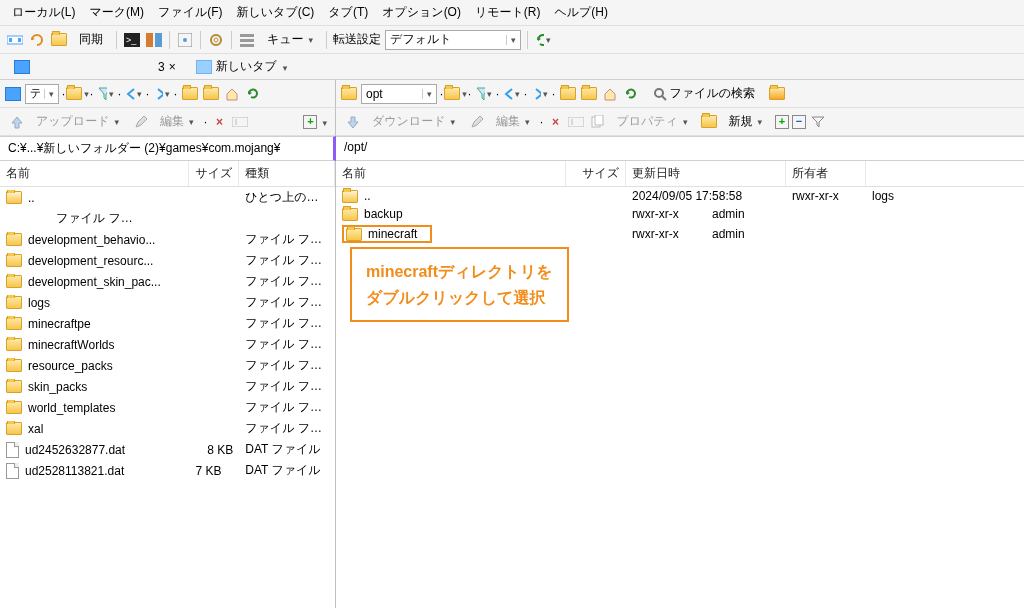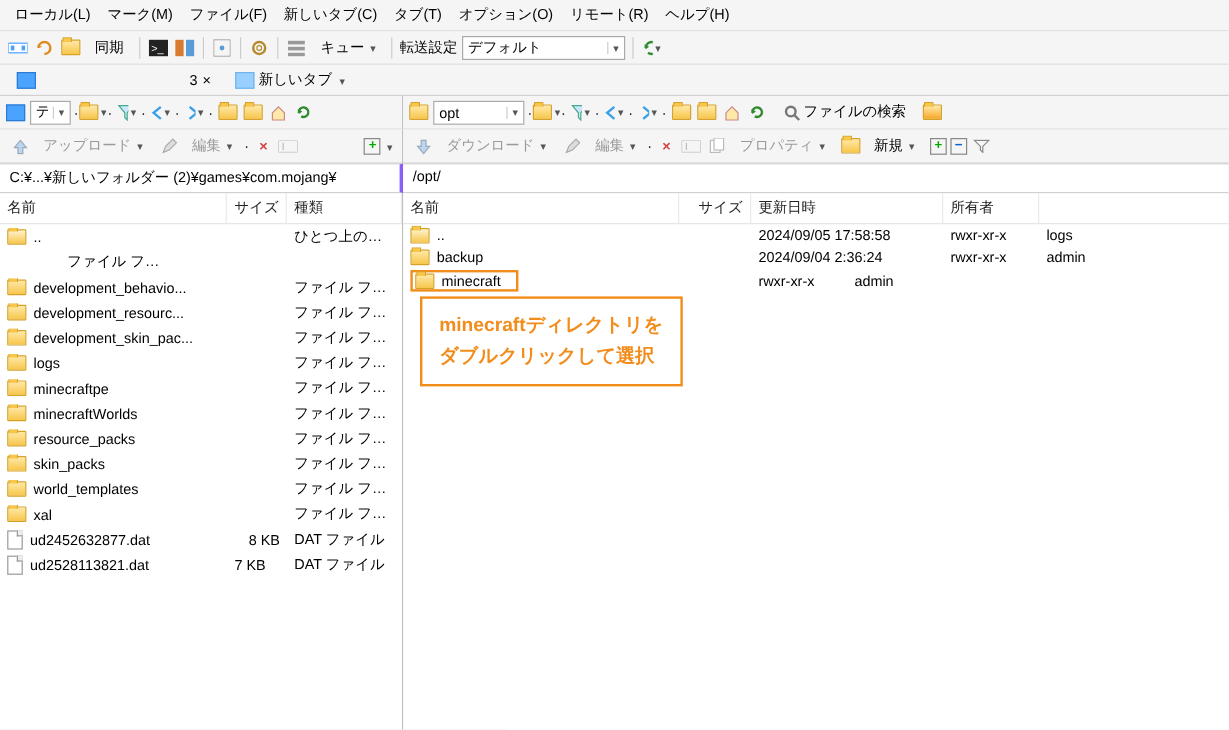--- a/index.html
+++ b/index.html
@@ -464,21 +464,20 @@
           <div style="width:160px">2024/09/05 17:58:58</div>
           <div style="width:80px">rwxr-xr-x</div>
           <div style="width:80px">logs</div>
         </div>
         <div class="row">
           <div class="icon-cell" style="width:230px">
             <span class="folder-icon"></span>
             <span>backup</span>
           </div>
           <div style="width:60px;text-align:right"></div>
-          <div style="width:160px">2024/09/04 2:36:24</div>
           <div style="width:80px">rwxr-xr-x</div>
           <div style="width:80px">admin</div>
         </div>
         <div class="row">
           <div style="width:230px"><span class="highlighted" style="width:90px">
               <span class="folder-icon"></span>
               <span>minecraft</span>
             </span></div>
           <div style="width:60px;text-align:right"></div>
           <div style="width:80px">rwxr-xr-x</div>

